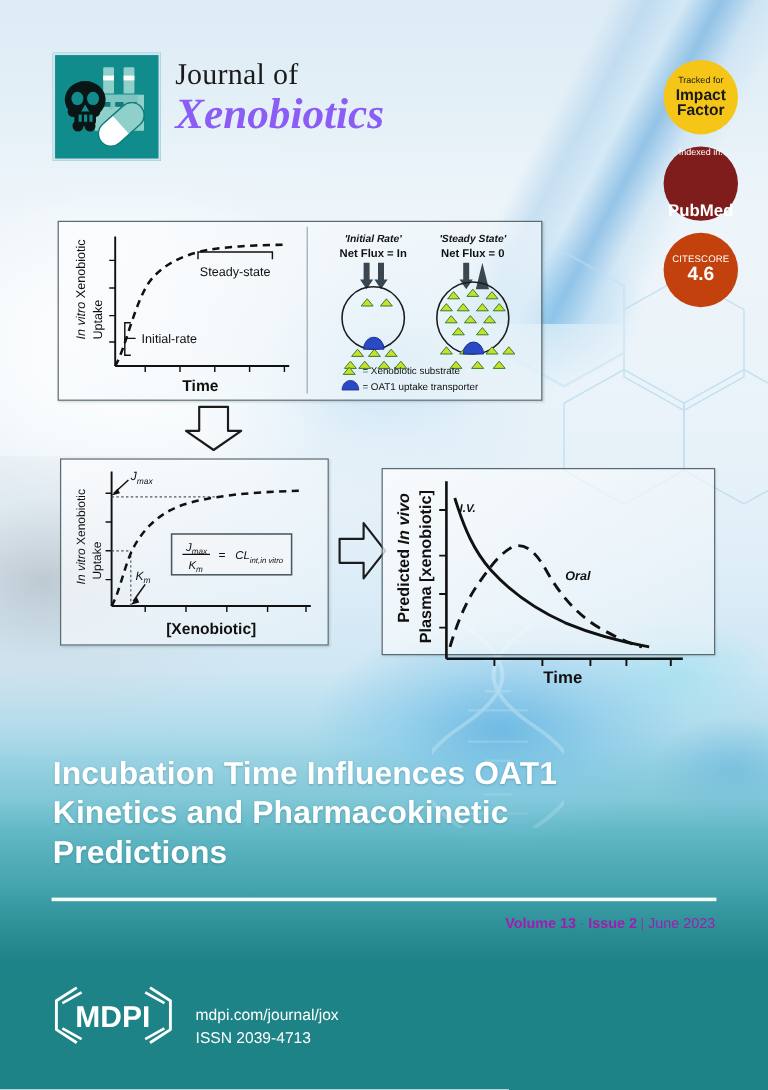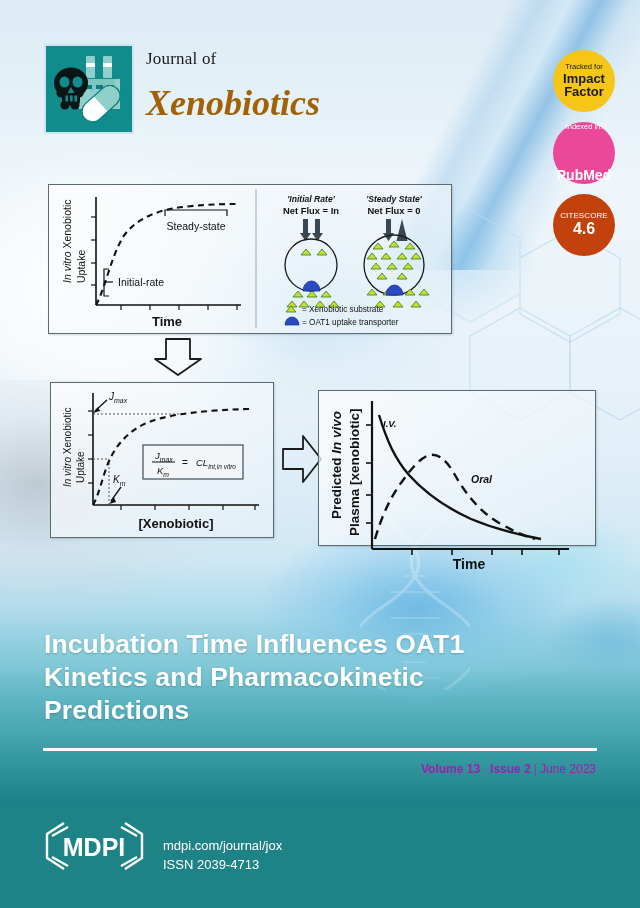--- a/index.html
+++ b/index.html
@@ -76,36 +76,36 @@
   .header { position: absolute; left: 0; top: 0; width: 640px; height: 135px; }
   .logo-mark {
     position: absolute; left: 44px; top: 44px; width: 90px; height: 90px;
     background: #118c8c; border: 2px solid #cfe4ee;
   }
   .journal-title {
     position: absolute; left: 146px; top: 50px;
     font-family: "Liberation Serif", serif;
     color: #0f7575;
   }
-  .jt-line1 { font-size: 17px; letter-spacing: .2px; line-height: 1.05; color:#1b1b1b; }
+  .jt-line1 { font-size: 25px; letter-spacing: .2px; line-height: 1.05; color:#1b1b1b; }
   .jt-line2 {
     font-size: 36px; font-weight: bold; font-style: italic;
-    color: #a16207; line-height: 1.05; margin-top: 17px;
+    color: #8b5cf6; line-height: 1.05; margin-top: 1px;
   }
 
   .badges { position: absolute; right: 25px; top: 50px; display: flex; gap: 10px; align-items: center; flex-direction: column; }
   .badge {
     border-radius: 50%; display: flex; flex-direction: column;
     align-items: center; justify-content: center; text-align: center;
     color: #fff;
   }
   .badge-if { width: 62px; height: 62px; background: #f5c518; color: #1a1a1a; }
   .badge-if .small { font-size: 7.5px; line-height: 1.15; }
   .badge-if .big { font-size: 13px; font-weight: bold; line-height: 1.05; }
-  .badge-pm { width: 62px; height: 62px; background: #ec4899; gap: 37px; }
+  .badge-pm { width: 62px; height: 62px; background: #7f1d1d; gap: 37px; }
   .badge-pm .small { font-size: 7.5px; }
   .badge-pm .big { font-size: 14px; font-weight: bold; line-height: 1.1; }
   .badge-cs { width: 62px; height: 62px; background: #c2410c; }
   .badge-cs .small { font-size: 8px; letter-spacing: .1px; }
   .badge-cs .big { font-size: 16px; font-weight: bold; line-height: 1.15; }
   .panel {
     position: absolute;
     border: 1.5px solid #5b6b72;
     background: linear-gradient(135deg, rgba(252,253,254,0.80), rgba(232,242,248,0.62));
     box-shadow: 1px 1px 2px rgba(60,80,95,0.22);

